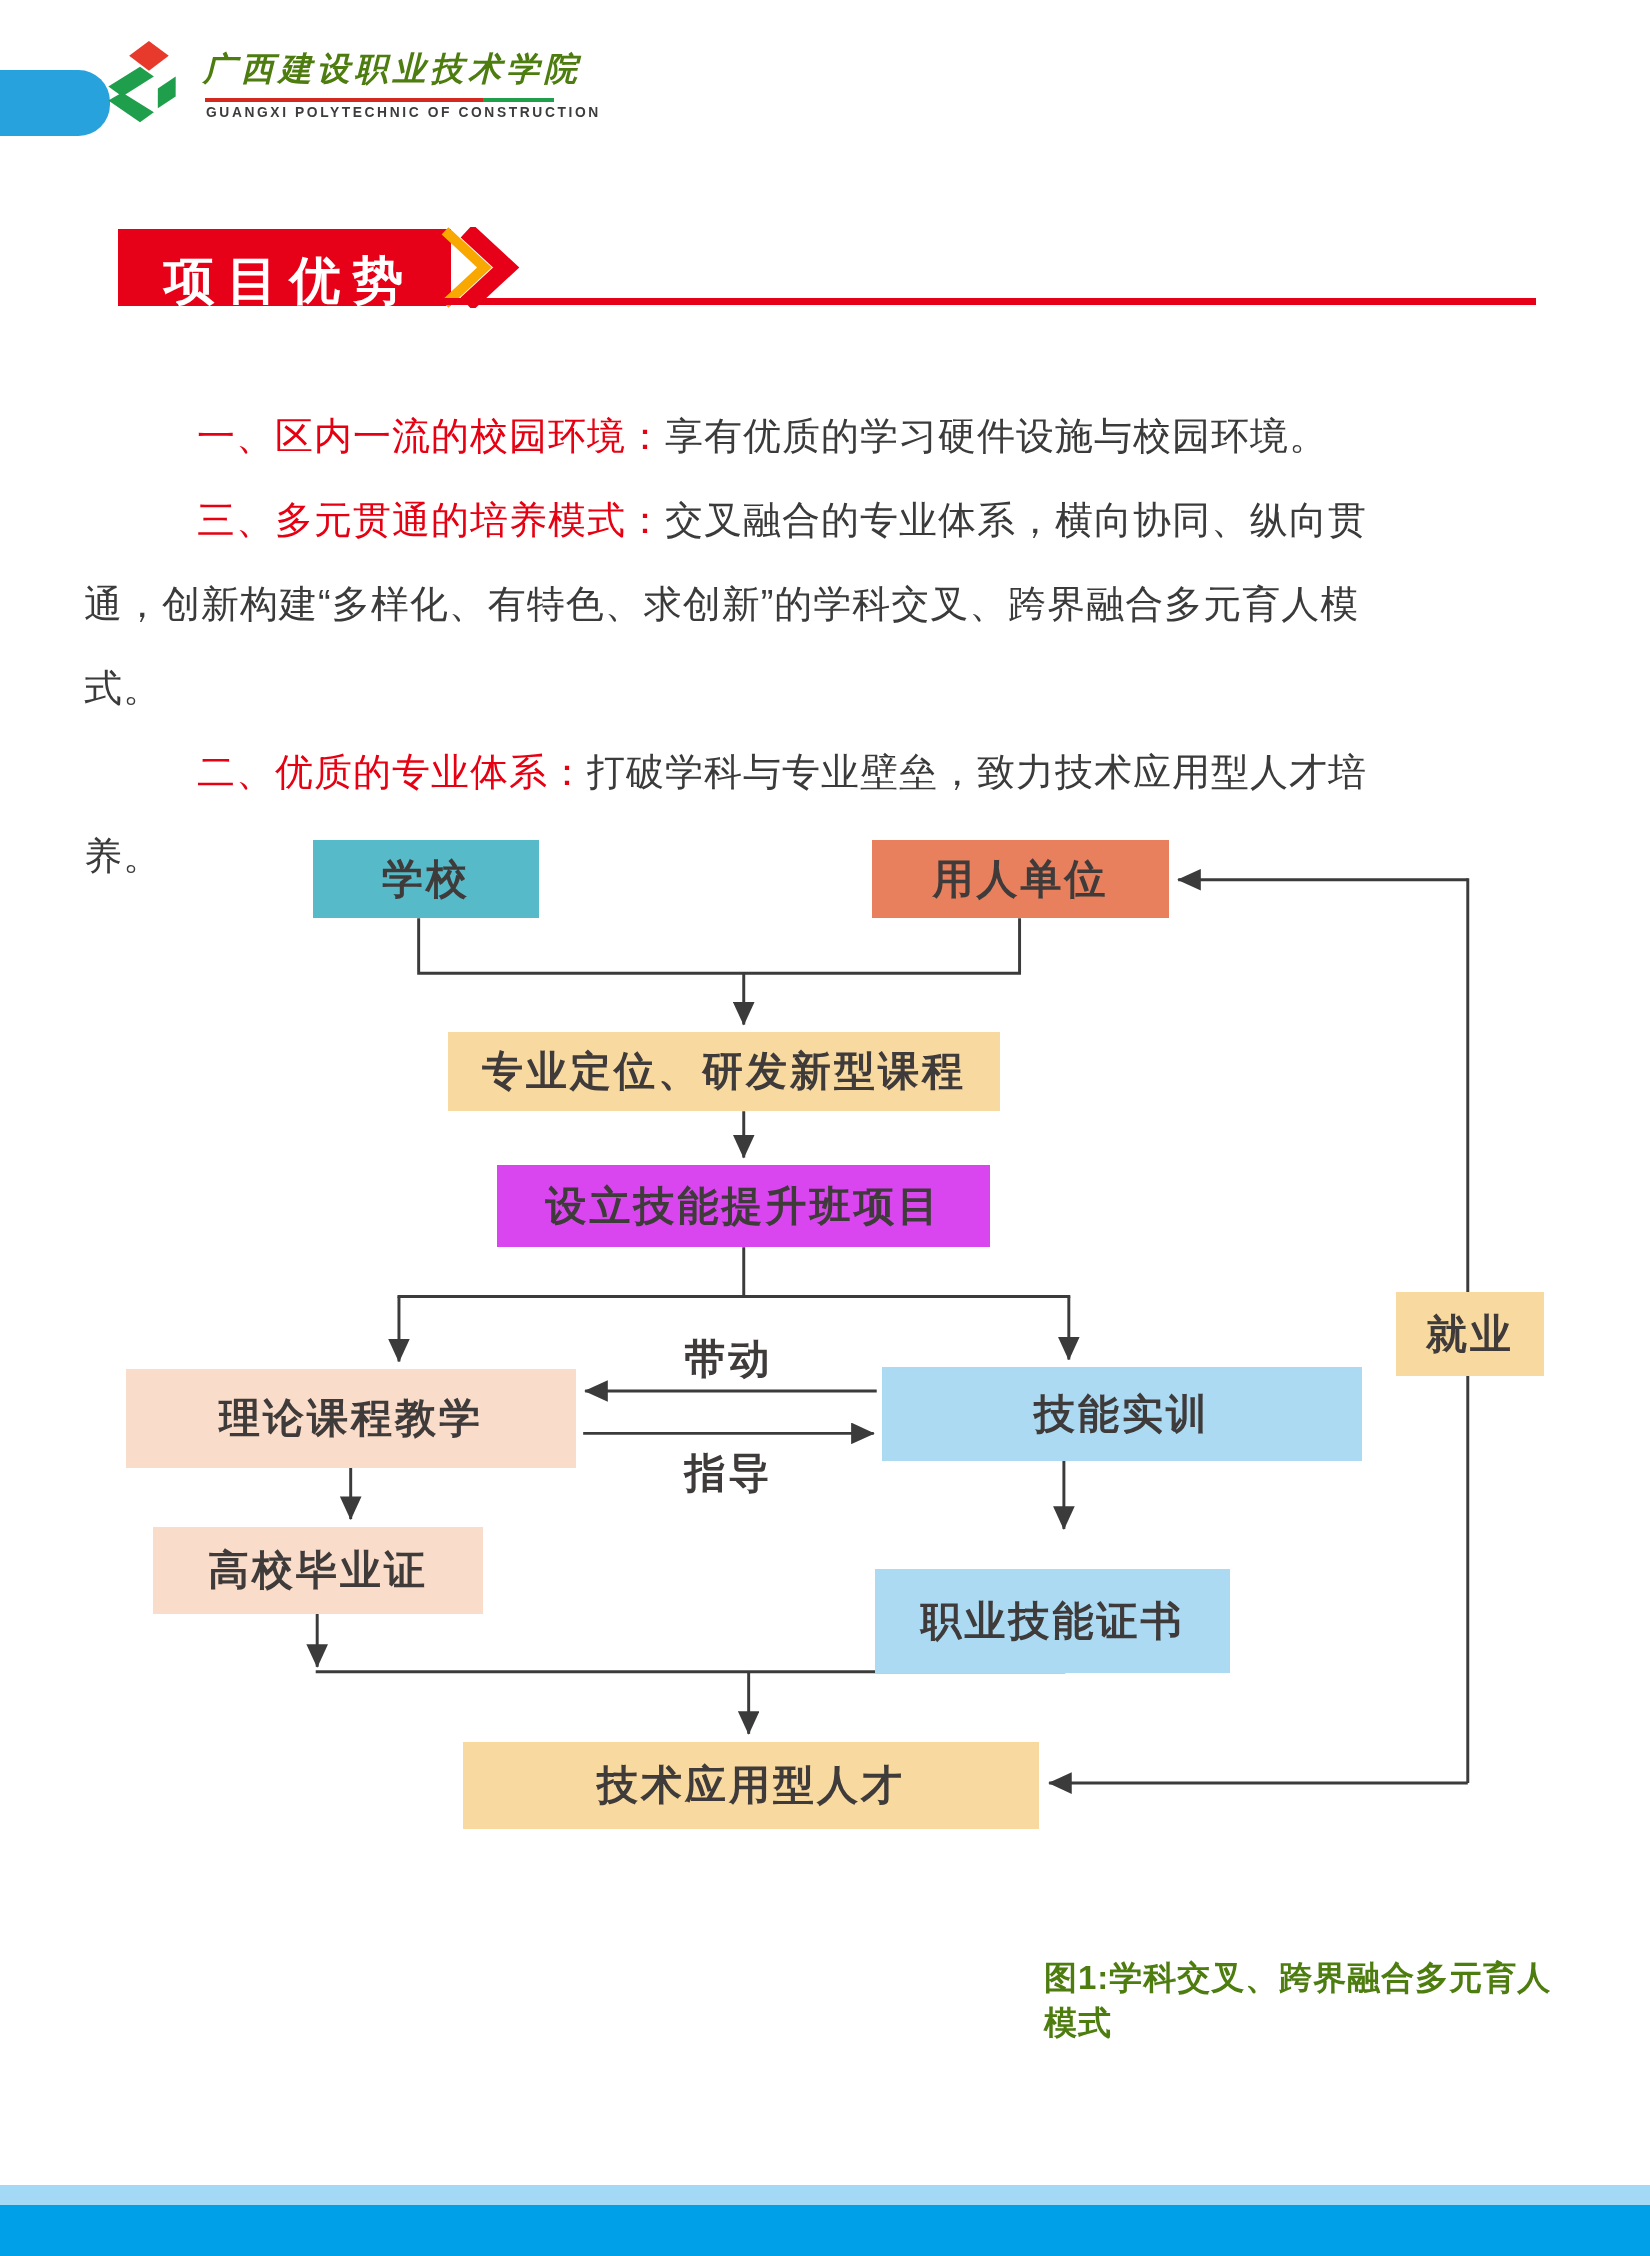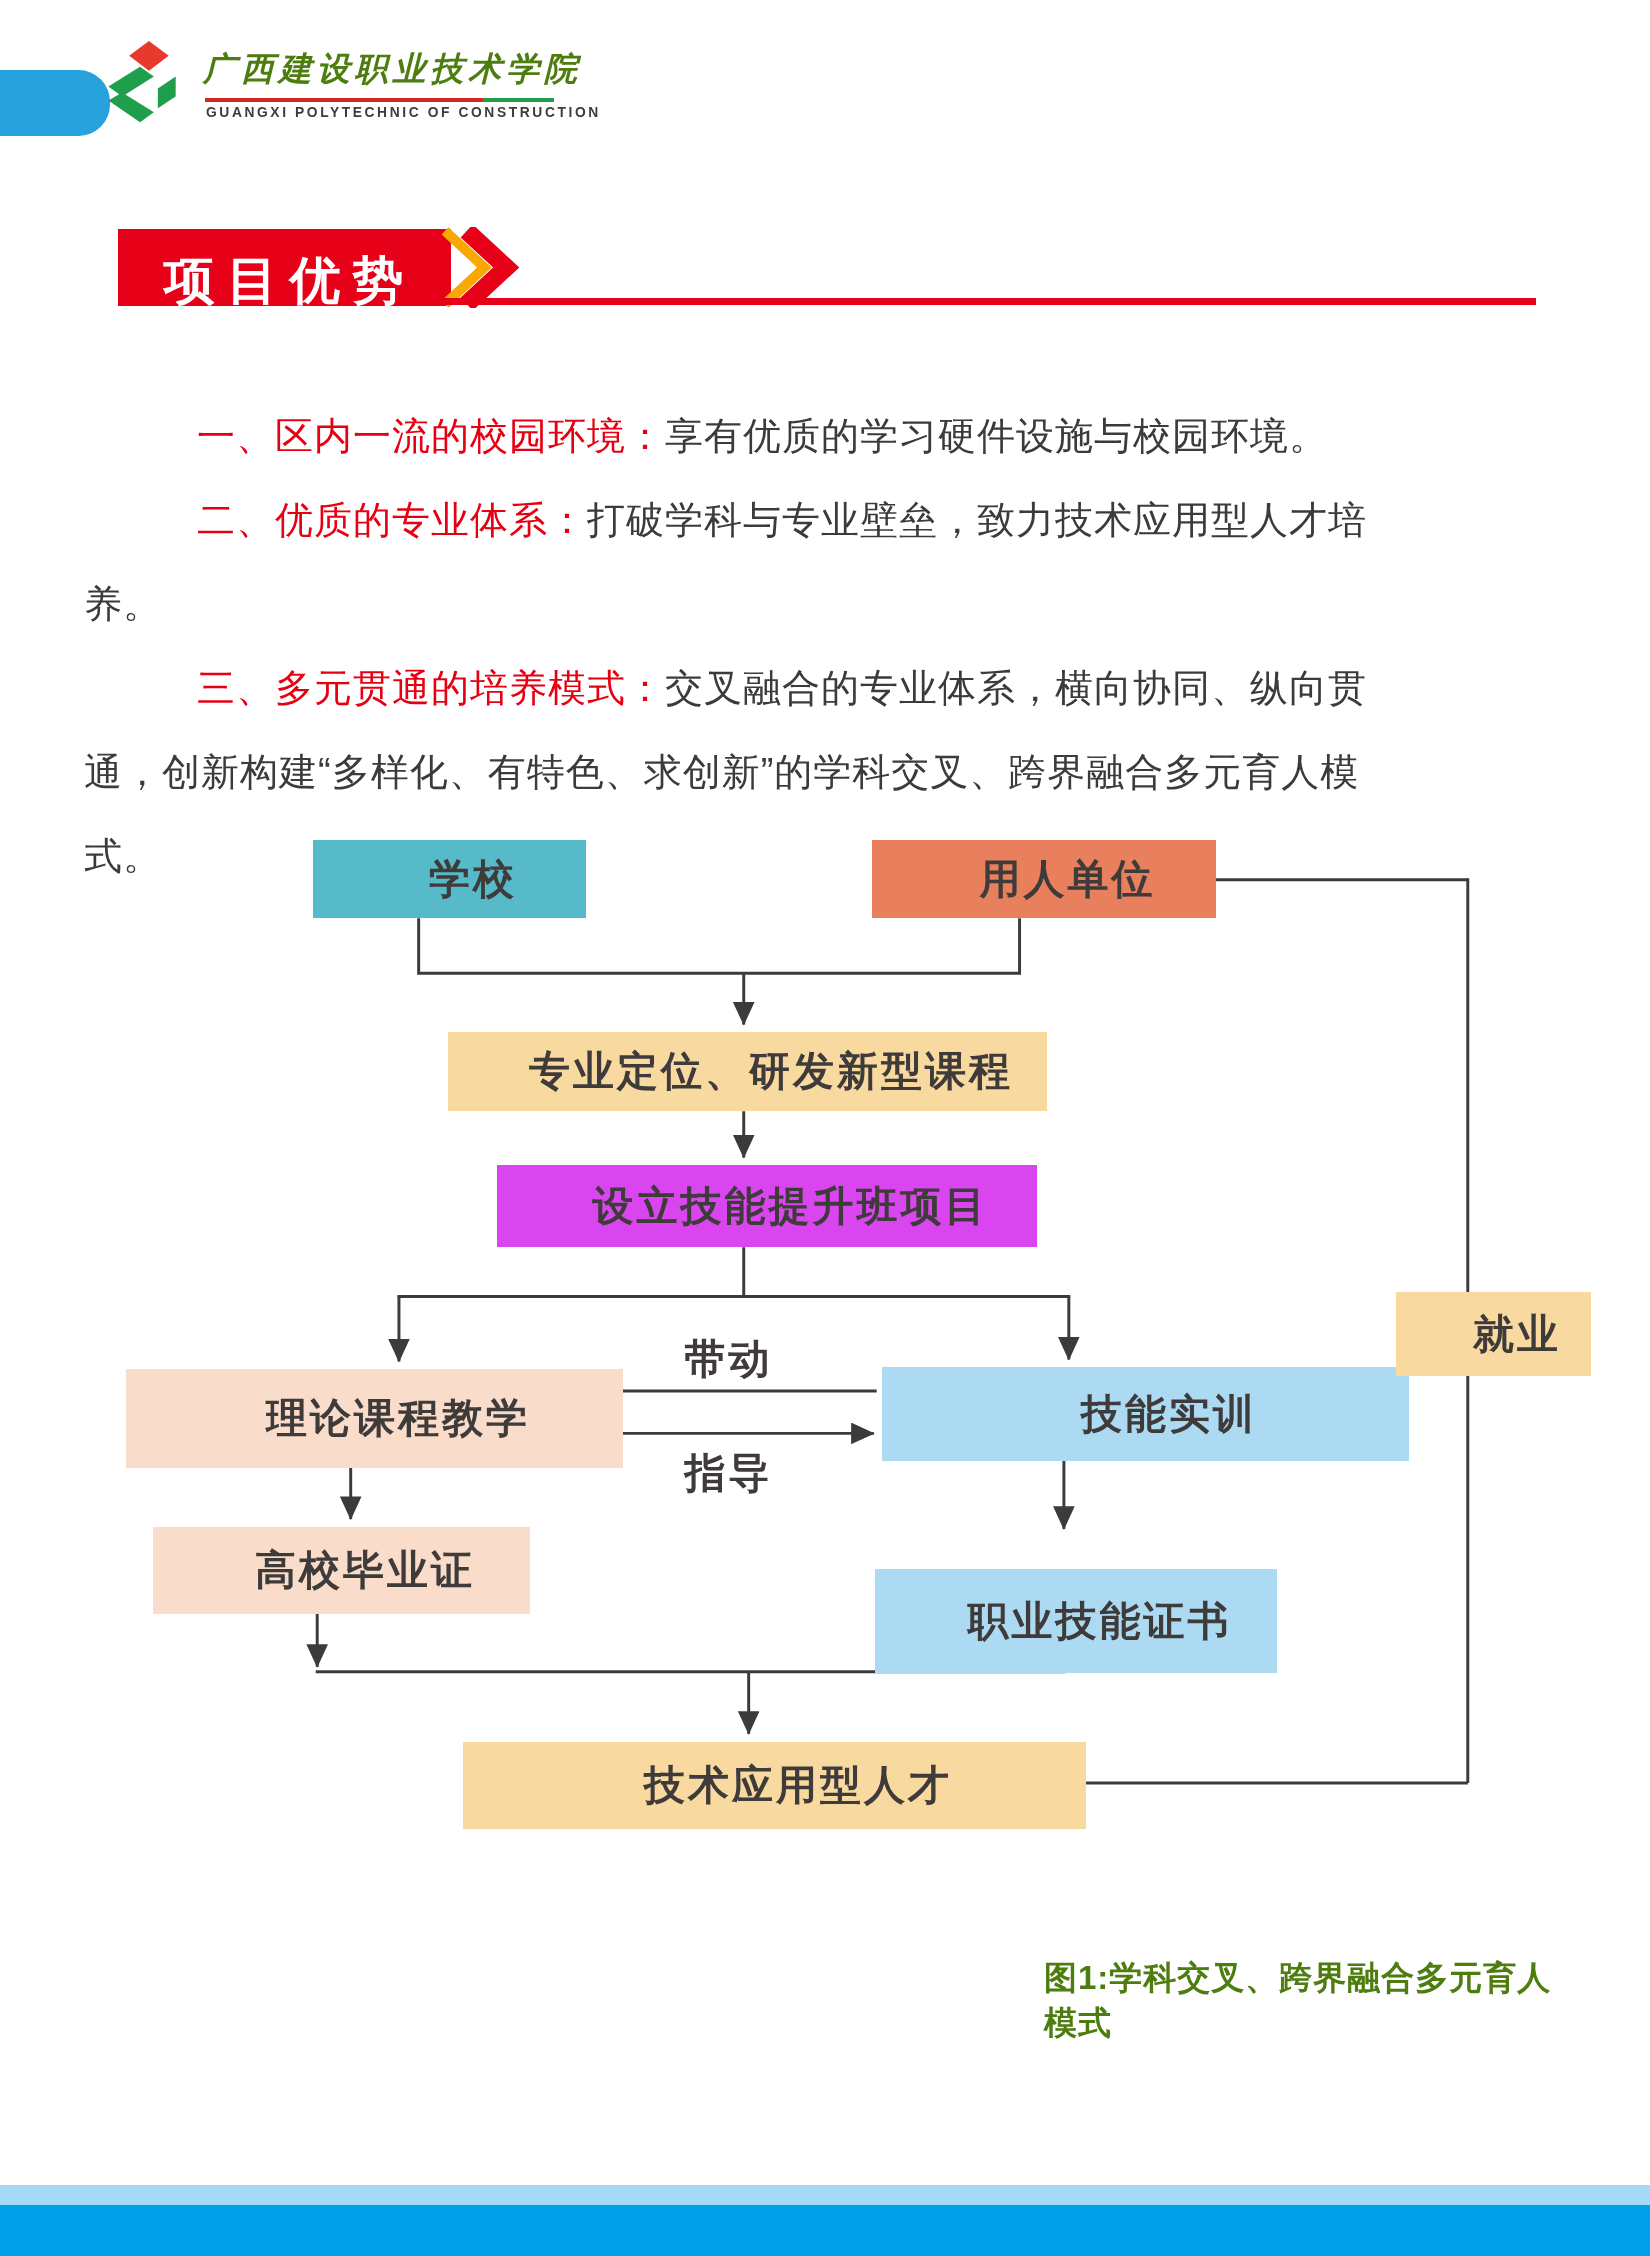--- a/index.html
+++ b/index.html
@@ -27,21 +27,21 @@
   .banner-chevron{position:absolute;left:437px;top:227px;width:95px;height:81px;}
   .banner-rule{position:absolute;left:437px;top:298px;width:1099px;height:6.9px;background:#e60018;}
   
   .advantages{position:absolute;left:84px;top:394px;width:1350px;
     font-size:38px;line-height:84px;letter-spacing:1px;color:#3b3b3b;}
   .advantages p{margin:0;text-indent:113px;}
   .adv-lead{color:#e60012;font-weight:400;}
   
   .fc-svg{position:absolute;left:0;top:0;width:1651px;height:2257px;z-index:1;}
   .fc-node{position:absolute;z-index:2;display:flex;align-items:center;justify-content:center;
-    font-size:41px;font-weight:700;letter-spacing:3px;color:#3f3b3a;padding-left:47px;}
+    font-size:41px;font-weight:700;letter-spacing:3px;color:#3f3b3a;}
   .n-school{left:313px;top:840px;width:226px;height:78px;background:#57bac9;}
   .n-employer{left:872px;top:840px;width:297px;height:78px;background:#e87f5d;}
   .n-course{left:448px;top:1032px;width:552px;height:79px;background:#f8d9a0;}
   .n-program{left:497px;top:1165px;width:493px;height:82px;background:#d946ef;}
   .n-theory{left:126px;top:1369px;width:450px;height:99px;background:#f9dcc9;}
   .n-training{left:882px;top:1367px;width:480px;height:94px;background:#abdaf2;}
   .n-diploma{left:153px;top:1527px;width:330px;height:87px;background:#f9dcc9;}
   .n-certificate{left:875px;top:1537px;width:355px;height:104px;background:#abdaf2;margin-top:32px;}
   .n-talent{left:463px;top:1742px;width:576px;height:87px;background:#f8d9a0;}
   .n-employment{left:1396px;top:1292px;width:148px;height:84px;background:#f8d9a0;}
@@ -76,22 +76,22 @@
     <span class="banner-title">项目优势</span>
   </div>
   <svg class="banner-chevron" viewBox="0 0 96 82">
     <polyline points="8,4 48,41 8,78" fill="none" stroke="#f8a800" stroke-width="10"></polyline>
     <polyline points="30,4 70,41 30,78" fill="none" stroke="#e60018" stroke-width="18"></polyline>
   </svg>
   <div class="banner-rule"></div>
 
   <div class="advantages">
     <p><span class="adv-lead">一、区内一流的校园环境：</span><span>享有优质的学习硬件设施与校园环境。</span></p>
+    <p><span class="adv-lead">三、多元贯通的培养模式：</span><span>交叉融合的专业体系，横向协同、纵向贯通，创新构建“多样化、有特色、求创新”的学科交叉、跨界融合多元育人模式。</span></p>
     <p><span class="adv-lead">二、优质的专业体系：</span><span>打破学科与专业壁垒，致力技术应用型人才培养。</span></p>
-    <p><span class="adv-lead">三、多元贯通的培养模式：</span><span>交叉融合的专业体系，横向协同、纵向贯通，创新构建“多样化、有特色、求创新”的学科交叉、跨界融合多元育人模式。</span></p>
   </div>
 
   <svg class="fc-svg" viewBox="0 0 1676 2291">
     <defs>
       <marker id="arrow" viewBox="0 0 24 22" refX="23" refY="11" markerWidth="24" markerHeight="22" orient="auto" markerUnits="userSpaceOnUse">
         <path d="M0,0 L24,11 L0,22 Z" fill="#3b3b3b"></path>
       </marker>
     </defs>
     <g stroke="#3b3b3b" stroke-width="3" fill="none">
       <polyline points="425,932 425,988 1035,988 1035,932"></polyline>

